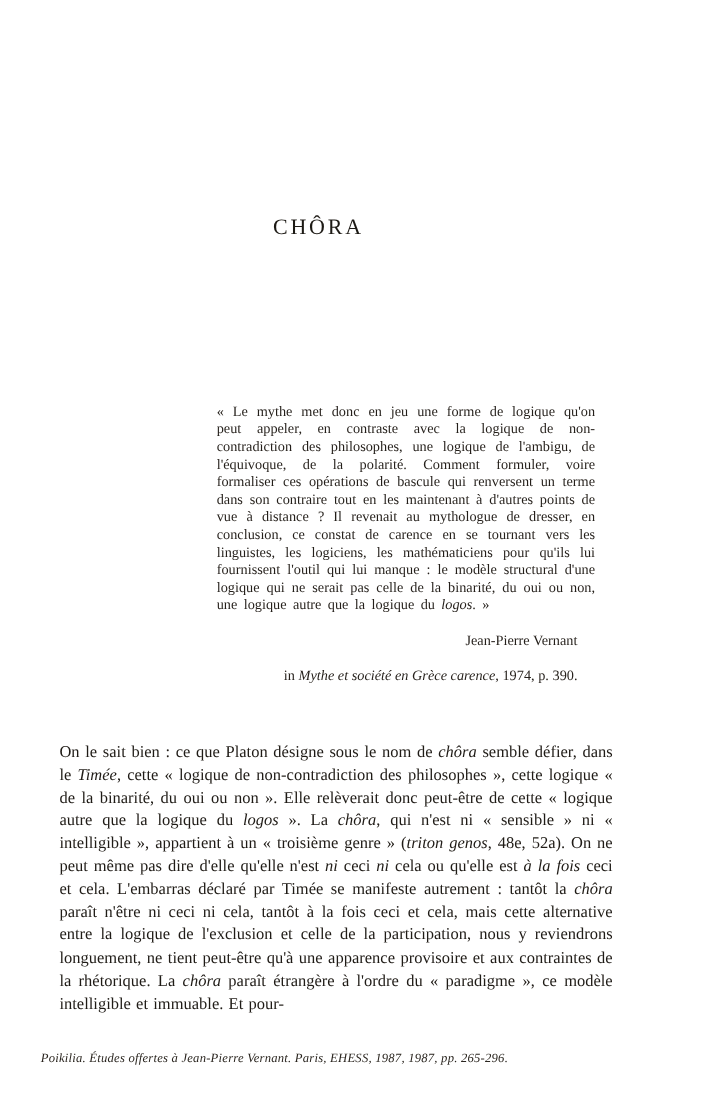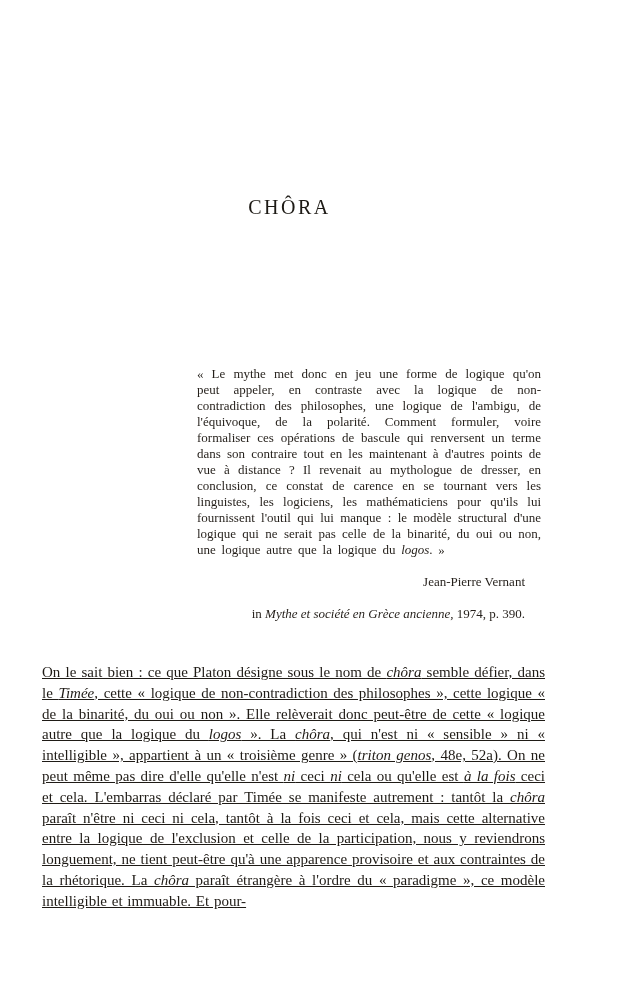--- a/index.html
+++ b/index.html
@@ -60,23 +60,22 @@
   }
   .body-paragraph {
     position: absolute;
     left: 38px;
     top: 658px;
     width: 503px;
     font-size: 15px;
     line-height: 20.8px;
     text-align: justify;
     word-spacing: 1px;
-    margin: 4px;
+    margin: 16px;
     color: #1f1b16;
-    text-decoration: underline;
   }
   .footer-citation {
     position: absolute;
     left: 37px;
     top: 956px;
     width: 560px;
     font-size: 11.5px;
     font-style: italic;
     letter-spacing: 0.2px;
     color: #2a251f;
@@ -87,19 +86,20 @@
 <body>
 
 <div class="page">
 
   <h1 class="article-title">CHÔRA</h1>
 
 
   <div class="epigraph">
     <p class="epigraph-quote"><span>« Le mythe met donc en jeu une forme de logique qu'on peut appeler, en contraste avec la logique de non-contradiction des philosophes, une logique de l'ambigu, de l'équivoque, de la polarité. Comment formuler, voire formaliser ces opérations de bascule qui renversent un terme dans son contraire tout en les maintenant à d'autres points de vue à distance ? Il revenait au mythologue de dresser, en conclusion, ce constat de carence en se tournant vers les linguistes, les logiciens, les mathématiciens pour qu'ils lui fournissent l'outil qui lui manque : le modèle structural d'une logique qui ne serait pas celle de la binarité, du oui ou non, une logique autre que la logique du </span><em>logos</em><span>. »</span></p>
     <div class="epigraph-attribution">Jean-Pierre Vernant</div>
-    <div class="epigraph-attribution"><span>in </span><em>Mythe et société en Grèce ancienne</em><span>, 1974, p. 390.</span></div>
+    <div class="epigraph-attribution"><span>in </span><em>Mythe et société en Grèce carence</em><span>, 1974, p. 390.</span></div>
   </div>
 
   <p class="body-paragraph"><span>On le sait bien : ce que Platon désigne sous le nom de </span><em>chôra</em><span> semble défier, dans le </span><em>Timée</em><span>, cette « logique de non-contradiction des philosophes », cette logique « de la binarité, du oui ou non ». Elle relèverait donc peut-être de cette « logique autre que la logique du </span><em>logos</em><span> ». La </span><em>chôra</em><span>, qui n'est ni « sensible » ni « intelligible », appartient à un « troisième genre » (</span><em>triton genos</em><span>, 48e, 52a). On ne peut même pas dire d'elle qu'elle n'est </span><em>ni</em><span> ceci </span><em>ni</em><span> cela ou qu'elle est </span><em>à la fois</em><span> ceci et cela. L'embarras déclaré par Timée se manifeste autrement : tantôt la </span><em>chôra</em><span> paraît n'être ni ceci ni cela, tantôt à la fois ceci et cela, mais cette alternative entre la logique de l'exclusion et celle de la participation, nous y reviendrons longuement, ne tient peut-être qu'à une apparence provisoire et aux contraintes de la rhétorique. La </span><em>chôra</em><span> paraît étrangère à l'ordre du « paradigme », ce modèle intelligible et immuable. Et pour-</span></p>
 
+  <div class="footer-citation"><em>Poikilia. Études offertes à Jean-Pierre Vernant. Paris, EHESS, 1987, 1987, pp. 265-296.</em></div>
 
 </div>
 
 </body></html>

